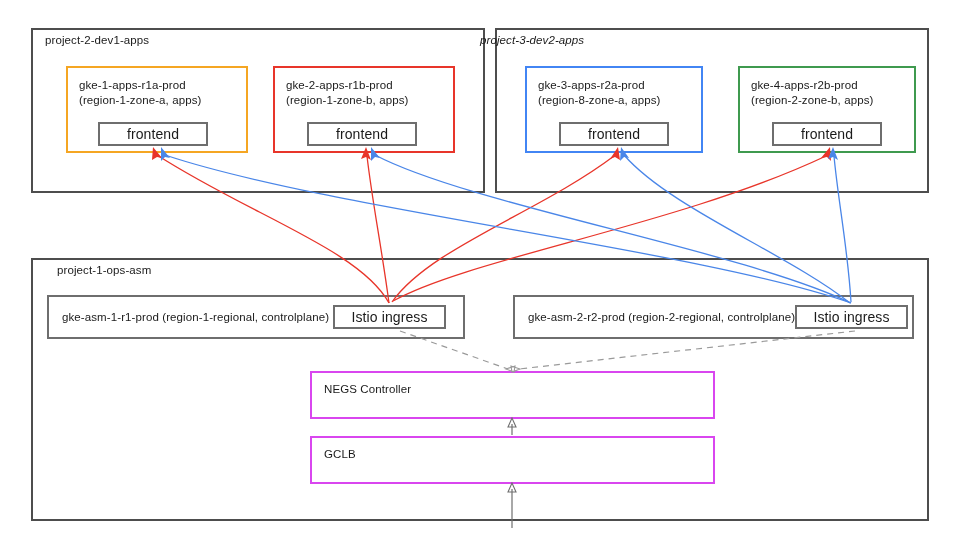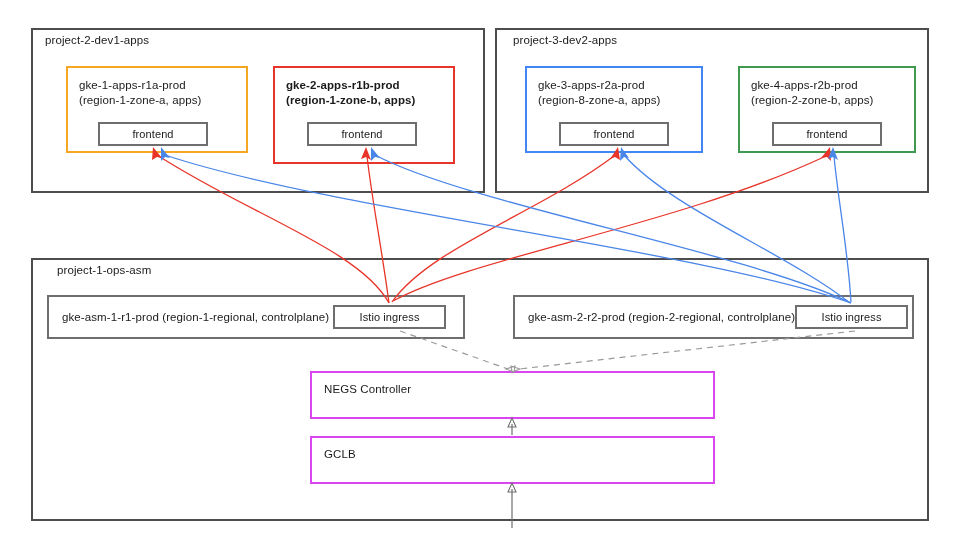--- a/index.html
+++ b/index.html
@@ -55,21 +55,21 @@
     letter-spacing: 0.1px;
   }
   .inner-box {
     position: absolute;
     box-sizing: border-box;
     border: 2px solid #6e6e6e;
     background: #ffffff;
     display: flex;
     align-items: center;
     justify-content: center;
-    font-size: 11px;
+    font-size: 14px;
     color: #1a1a1a;
     letter-spacing: 0.1px;
   }
   .asm-box {
     position: absolute;
     box-sizing: border-box;
     border: 2px solid #6e6e6e;
     background: #ffffff;
   }
   .asm-label {
@@ -121,27 +121,27 @@
 <div id="diagram">
 
   <div class="box project-box" style="left:31px; top:28px; width:454px; height:165px;"></div>
   <div class="project-label" style="left:45px; top:34px;">project-2-dev1-apps</div>
 
   <div class="cluster-box" style="left:66px; top:66px; width:182px; height:87px; border-color:#f5a623;">
     <div class="cluster-title"><span>gke-1-apps-r1a-prod</span><br><span>(region-1-zone-a, apps)</span></div>
   </div>
   <div class="inner-box" style="left:98px; top:122px; width:110px; height:24px;">frontend</div>
 
-  <div class="cluster-box" style="left:273px; top:66px; width:182px; height:98px; border-color:#e8352a;font-weight:bold;">
+  <div class="cluster-box" style="left:273px; top:66px; width:182px; height:87px; border-color:#e8352a;">
     <div class="cluster-title"><span>gke-2-apps-r1b-prod</span><br><span>(region-1-zone-b, apps)</span></div>
   </div>
   <div class="inner-box" style="left:307px; top:122px; width:110px; height:24px;">frontend</div>
 
   <div class="box project-box" style="left:495px; top:28px; width:434px; height:165px;"></div>
-  <div class="project-label" style="left:513px; top:34px;">project-3-dev2-apps</div>
+  <div class="project-label" style="left:480px; top:34px;font-style:italic;">project-3-dev2-apps</div>
 
   <div class="cluster-box" style="left:525px; top:66px; width:178px; height:87px; border-color:#4285f4;">
     <div class="cluster-title"><span>gke-3-apps-r2a-prod</span><br><span>(region-8-zone-a, apps)</span></div>
   </div>
   <div class="inner-box" style="left:559px; top:122px; width:110px; height:24px;">frontend</div>
 
   <div class="cluster-box" style="left:738px; top:66px; width:178px; height:87px; border-color:#3f9a4f;">
     <div class="cluster-title"><span>gke-4-apps-r2b-prod</span><br><span>(region-2-zone-b, apps)</span></div>
   </div>
   <div class="inner-box" style="left:772px; top:122px; width:110px; height:24px;">frontend</div>

